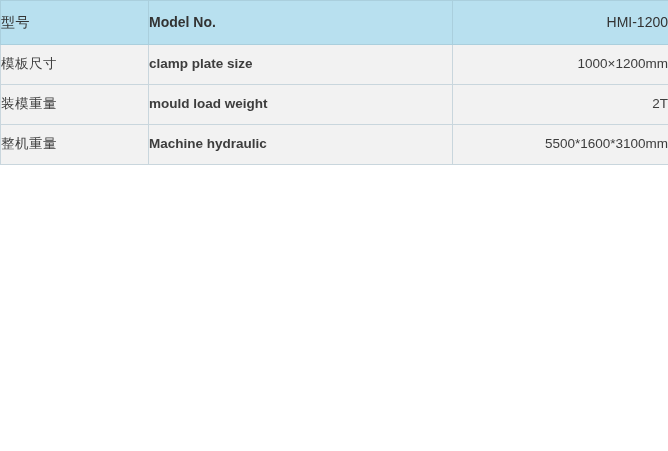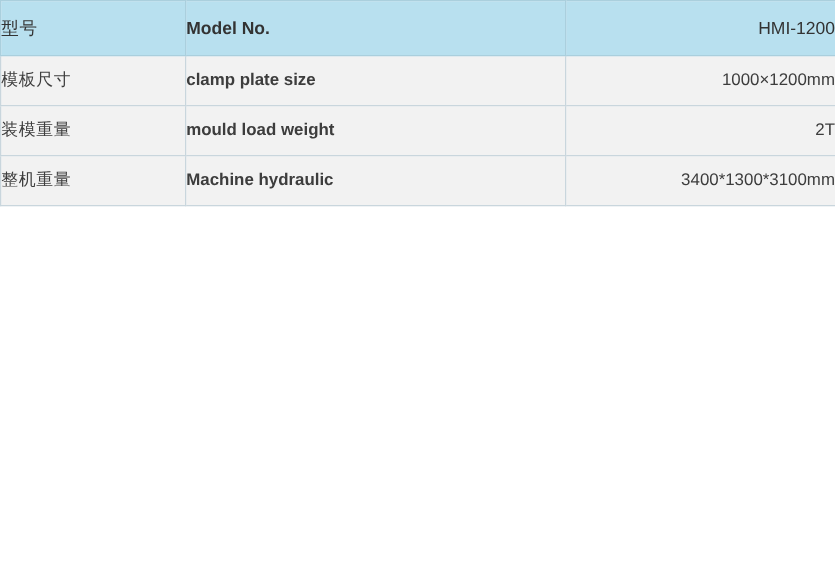--- a/index.html
+++ b/index.html
@@ -96,16 +96,16 @@
     <tr class="body-row">
       <td class="cell-cn">装模重量</td>
       <td class="cell-en">mould load weight</td>
       <td class="cell-val">2T</td>
     </tr>
 
 
     <tr class="body-row">
       <td class="cell-cn">整机重量</td>
       <td class="cell-en">Machine hydraulic</td>
-      <td class="cell-val">3400*1300*3100mm</td>
+      <td class="cell-val">5500*1600*3100mm</td>
     </tr>
   </tbody>
 </table>
 
 </body></html>

